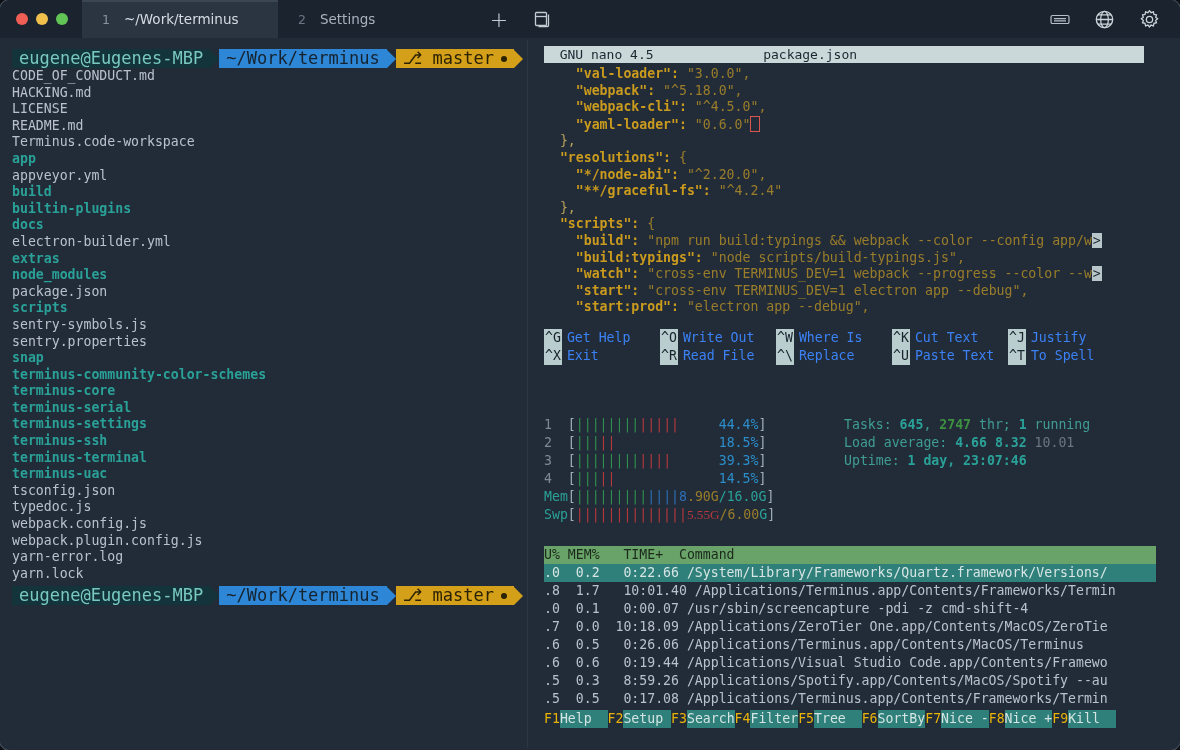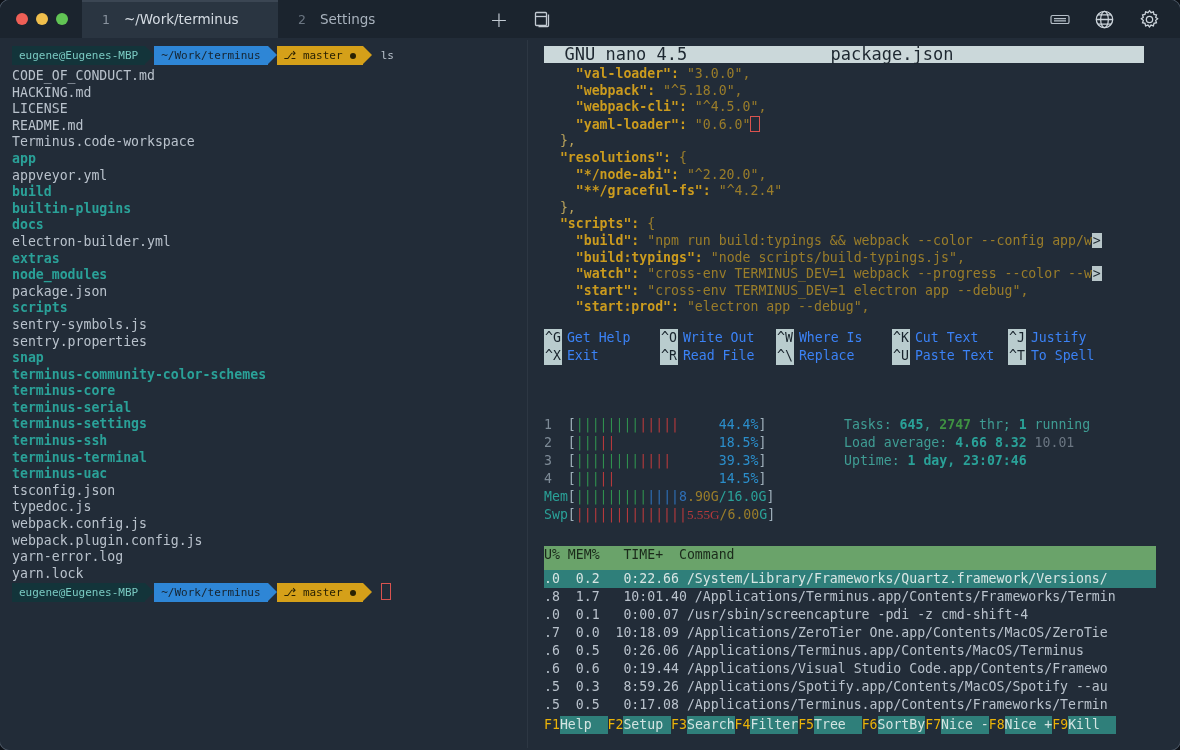--- a/index.html
+++ b/index.html
@@ -77,41 +77,41 @@
   .pane-right{flex:1;position:relative;}
 
   pre, .ln{
     margin:0;white-space:pre;
     font-family:"DejaVu Sans Mono","Liberation Mono",monospace;
     font-size:13.2px;line-height:16.6px;
     color:#b9c2cc;
   }
 
   
-  .prompt{display:flex;align-items:flex-start;height:22px;font-size:11px;line-height:19px;}
+  .prompt{display:flex;align-items:flex-end;height:22px;font-size:17px;line-height:19px;}
   .seg{display:flex;align-items:center;height:19px;padding:0 7px;white-space:pre;}
   .seg-user{background:#13343a;color:#79c9c1;}
   .seg-path{background:#2e86d6;color:#16232e;}
   .seg-git{background:#d5a019;color:#2a2203;}
   .arrow{width:0;height:0;border-top:9.5px solid transparent;border-bottom:9.5px solid transparent;border-left:9px solid;}
   .a1{border-left-color:#13343a;}
   .a2{border-left-color:#2e86d6;}
   .a3{border-left-color:#d5a019;}
   .cmd{color:#b9c2cc;padding-left:9px;}
   .gitdot{display:inline-block;width:6px;height:6px;border-radius:50%;background:#2a2203;margin-left:7px;}
   .cursorbox{display:inline-block;width:8px;height:15px;border:1px solid #d9534f;margin-left:9px;vertical-align:-3px;}
 
   .dir{color:#2aa198;font-weight:bold;}
   .file{color:#b9c2cc;}
 
   
   .nano{position:absolute;left:16px;top:8px;right:0;}
   .nano-title{
     background:#cbd8da;color:#1d2730;
-    font-size:17px;line-height:17px;height:17px;
+    font-size:13px;line-height:17px;height:17px;
     width:600px;white-space:pre;
   }
   .nano-body{margin-top:3px;}
   .nk{color:#cb9b1e;font-weight:bold;}
   .nv{color:#9a7d2a;}
   .np{color:#b9a25a;}
   .cur-inline{display:inline-block;width:8px;height:14px;border:1px solid #d9534f;vertical-align:-3px;}
   .ovf{background:#b8c6c9;color:#1d2730;padding:0 1px;}
 
   .nano-help{margin-top:13px;display:flex;flex-direction:column;gap:0;}
@@ -139,21 +139,21 @@
 
   .scol{padding-left:10px;font-size:13.2px;line-height:18px;white-space:pre;}
   .s-lbl{color:#3f9d94;}
   .s-b-teal{color:#2aa198;font-weight:bold;}
   .s-b-green{color:#3f9142;font-weight:bold;}
   .s-dim{color:#6b7682;}
 
   .ptable{margin-top:22px;}
   .phead{
     background:#6aa36a;color:#1b2a1b;
-    font-size:13.2px;line-height:18px;white-space:pre;height:24px;
+    font-size:13.2px;line-height:18px;white-space:pre;height:18px;
     width:612px;
   }
   .prow{font-size:13.2px;line-height:18px;white-space:pre;color:#b9c2cc;}
   .prow.sel{background:#2f7f7a;color:#d7e5e3;width:612px;}
 
   .fkeys{display:flex;font-size:13.2px;line-height:18px;margin-top:2px;}
   .fk{color:#eab308;white-space:pre;}
   .fl{background:#2f7f7a;color:#d3e4e2;white-space:pre;}
 </style>
 </head>

